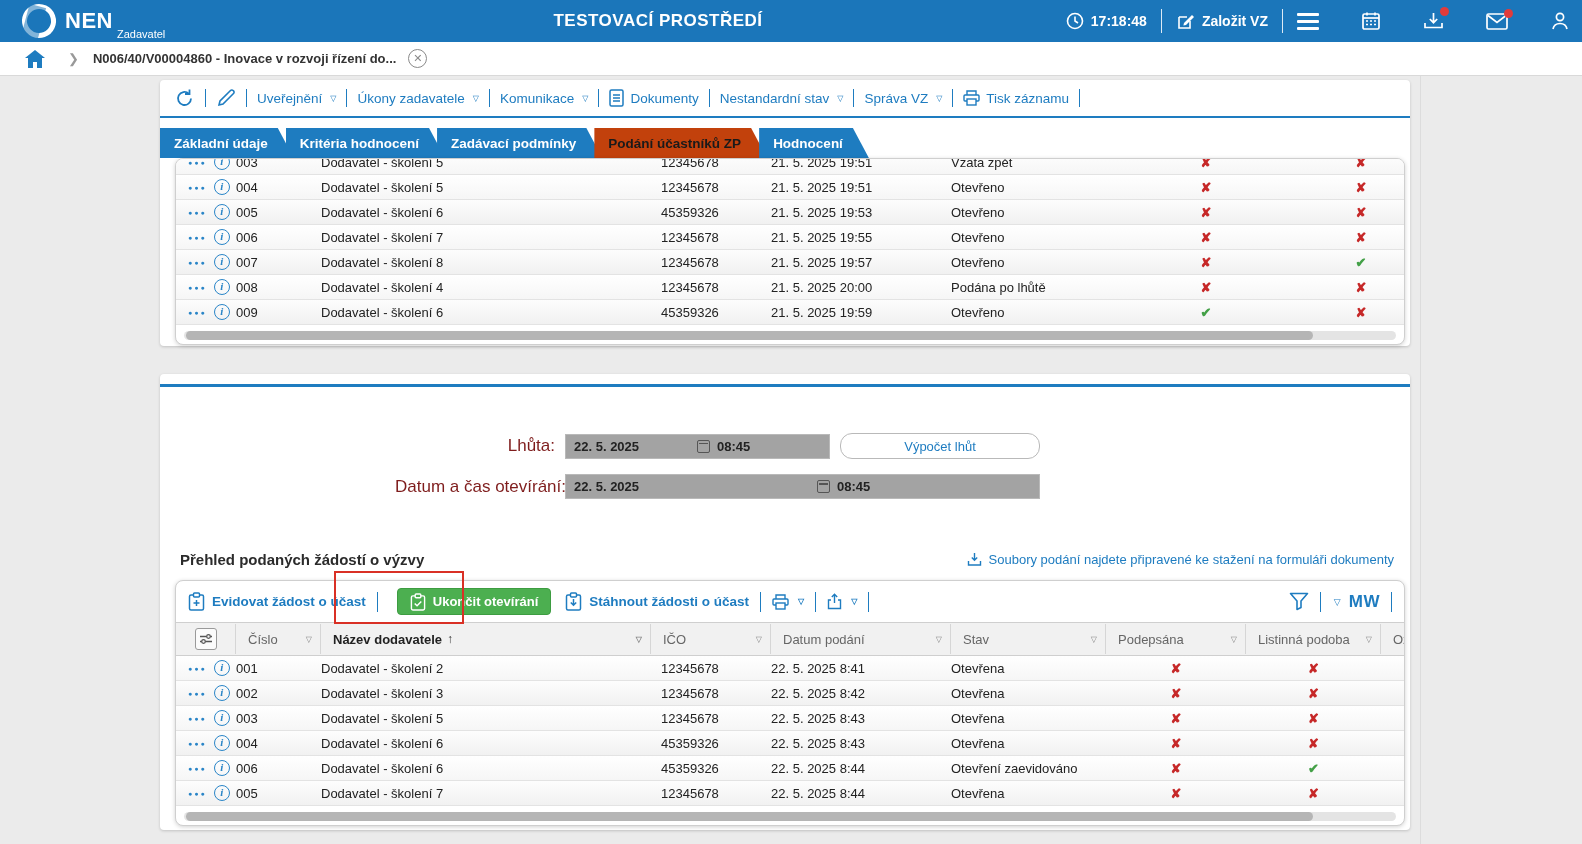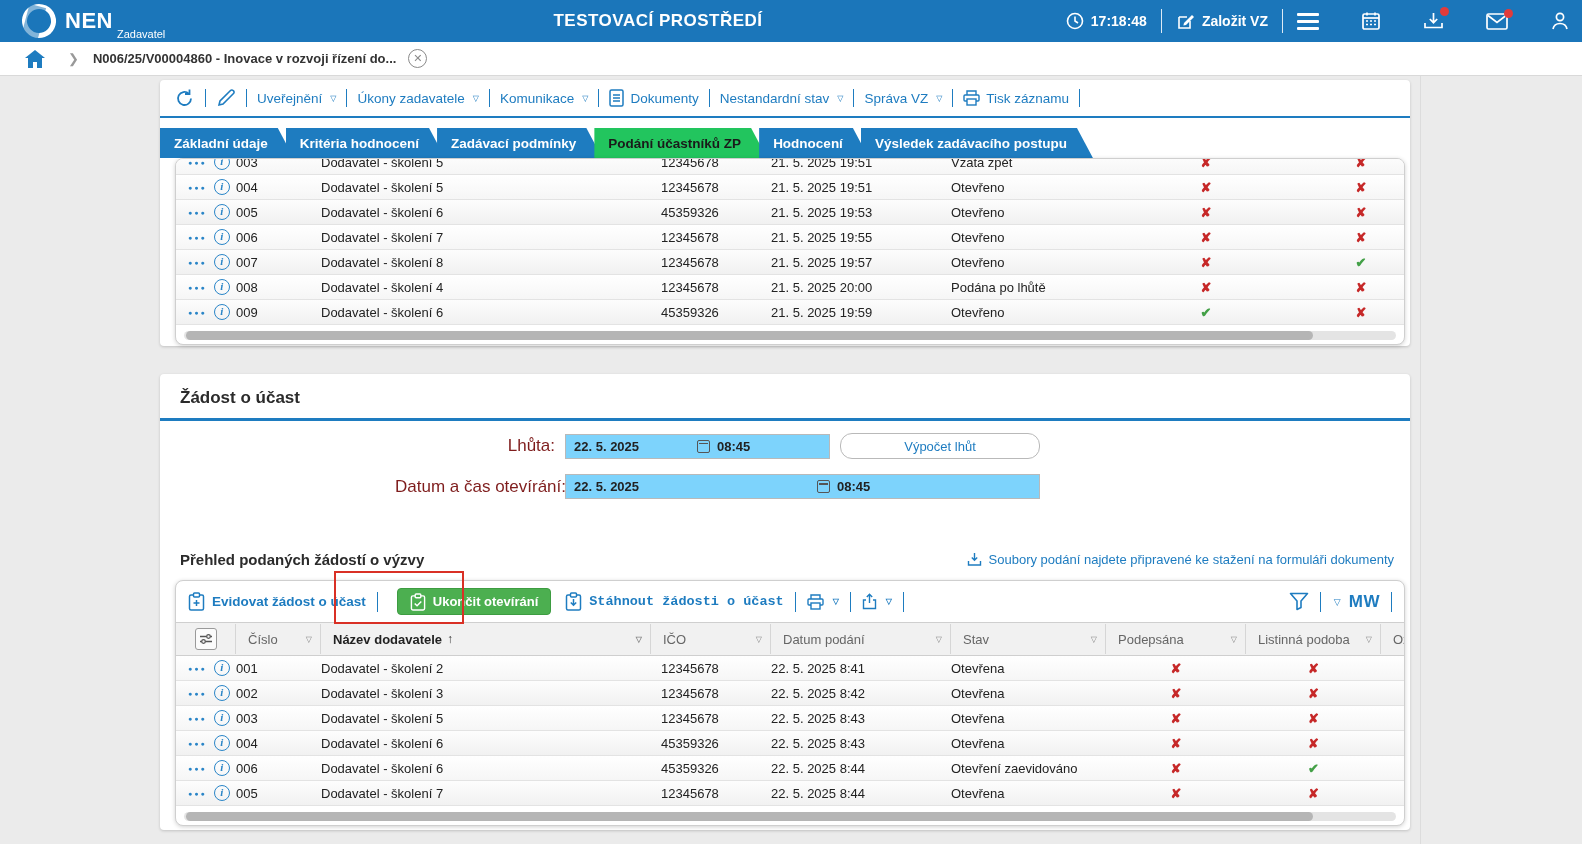--- a/index.html
+++ b/index.html
@@ -40,21 +40,21 @@
 
   
   .rec-toolbar { height:38px; display:flex; align-items:center; padding-left:14px; border-bottom:2px solid #1e7cc0; }
   .rt-sep { width:1px; height:18px; background:#1e7cc0; margin:0 10px; }
   .rt-item { color:#1e7cc0; font-size:13.5px; display:flex; align-items:center; gap:6px; cursor:pointer; white-space:nowrap; }
   .dd { font-size:8px; color:#1e7cc0; margin-left:2px; }
 
   
   .tabs { position:absolute; left:0; top:48px; display:flex; height:30px; }
   .tab { background:#1e7cc0; color:#fff; font-size:13.5px; font-weight:bold; padding:0 26px 0 14px; display:flex; align-items:center; clip-path:polygon(0 0, calc(100% - 16px) 0, 100% 100%, 0 100%); margin-right:-8px; cursor:pointer; white-space:nowrap; }
-  .tab.active { background:#22c55e; color:#1a1a1a; }
+  .tab.active { background:#c2410c; color:#1a1a1a; }
 
   
   .card { position:absolute; left:15px; width:1230px; background:#fff; border:1px solid #cfcfcf; border-radius:8px; box-shadow:0 1px 4px rgba(0,0,0,.18); overflow:hidden; }
   #upper-card { top:78px; height:187px; }
   #lower-card { top:206px; height:246px; }
 
   .trow { display:flex; height:25px; align-items:center; border-bottom:1px solid #e3e3e3; background:linear-gradient(#ffffff, #f6f6f6); font-size:13px; color:#222; }
   .tbody .trow:nth-child(even) { background:linear-gradient(#fdfdfd, #f1f1f1); }
   .cell { flex:none; overflow:hidden; white-space:nowrap; }
   .actions { width:60px; display:flex; align-items:center; padding-left:12px; gap:7px; }
@@ -85,21 +85,21 @@
   .h-num { width:85px; } .h-name { width:330px; } .h-ico { width:120px; }
   .h-date { width:180px; } .h-status { width:155px; } .h-signed { width:140px; } .h-paper { width:135px; } .h-oznac { width:90px; border-right:none; }
   .sort-arrow { margin-left:5px; font-size:12px; color:#333; }
   .colset { width:22px; height:22px; border:1px solid #9a9a9a; border-radius:3px; display:flex; align-items:center; justify-content:center; cursor:pointer; background:#fbfbfb; }
 
   
   .sec-title { font-size:17px; font-weight:bold; color:#2b2b2b; padding:14px 0 0 20px; }
   .sec-underline { height:3px; background:#1e7cc0; margin-top:10px; }
   .form-row { position:absolute; display:flex; align-items:center; }
   .flabel { font-size:17px; color:#7f1d1d; text-align:right; width:160px; margin-right:10px; white-space:nowrap; }
-  .ginput { background:#7dd3fc; border:1px solid #b9b9b9; height:25px; display:flex; align-items:center; font-size:13px; font-weight:bold; color:#222; cursor:text; }
+  .ginput { background:#a3a3a3; border:1px solid #b9b9b9; height:25px; display:flex; align-items:center; font-size:13px; font-weight:bold; color:#222; cursor:text; }
   .ginput .d { padding-left:8px; }
   .cal { width:13px; height:13px; border:1.5px solid #555; border-radius:2px; position:relative; margin:0 7px 0 14px; flex:none; }
   .cal::before { content:""; position:absolute; left:1px; right:1px; top:2px; height:1.5px; background:#555; }
   .btn-outline { border:1px solid #b9b9b9; border-radius:12px; background:#fff; color:#1e7cc0; font-size:13px; text-align:center; cursor:pointer; display:flex; align-items:center; justify-content:center; }
 
   .sub-title { font-size:15px; font-weight:bold; color:#2b2b2b; }
   .dl-note { display:flex; gap:7px; align-items:center; color:#1e7cc0; font-size:13px; cursor:pointer; }
 
   
   .card-toolbar { height:42px; display:flex; align-items:center; padding:0 12px; border-bottom:1px solid #cfcfcf; }
@@ -181,21 +181,21 @@
           </svg>
       </div>
     </div>
   </div>
 
   <div class="crumbbar">
     <svg class="ic home-svg" width="22" height="20" viewBox="0 0 22 20">
         <path d="M11 1L1 9h3v10h5v-6h4v6h5V9h3z" fill="#1e7cc0"></path>
       </svg>
     <span class="crumb-chev">❯</span>
-    <span class="crumb-text">N006/25/V00004860 - Inovace v rozvoji řízení do...</span>
+    <span class="crumb-text">N006/40/V00004860 - Inovace v rozvoji řízení do...</span>
     <span class="crumb-close">✕</span>
   </div>
 
   <div class="vline-page"></div>
 
   <div class="panel" id="panel1">
     <div class="rec-toolbar">
       <svg class="ic" width="21" height="21" viewBox="0 0 21 21">
           <path d="M17 10.5a6.5 6.5 0 1 1-2.2-4.9" fill="none" stroke="#1e7cc0" stroke-width="1.8"></path>
           <path d="M15.5 1.5v4.5H11" fill="none" stroke="#1e7cc0" stroke-width="1.8"></path>
@@ -248,21 +248,20 @@
         </span>
       <span class="rt-sep"></span>
     </div>
 
     <div class="tabs">
       <div class="tab">Základní údaje</div>
       <div class="tab">Kritéria hodnocení</div>
       <div class="tab">Zadávací podmínky</div>
       <div class="tab active">Podání účastníků ZP</div>
       <div class="tab">Hodnocení</div>
-      <div class="tab">Výsledek zadávacího postupu</div>
     </div>
 
     <div class="card t1" id="upper-card">
       <div class="clip-row">
         <div class="trow">
           <span class="cell actions">
               <span class="ooo">●●●</span>
               <span class="info">i</span>
             </span>
           <span class="cell c-num">003</span>
@@ -355,21 +354,20 @@
             <span class="cell c-paper mark no">✘</span>
           </div>
         </div>
       <div class="hscroll">
           <div class="thumb"></div>
         </div>
     </div>
   </div>
 
   <div class="panel" id="panel2">
-    <div class="sec-title">Žádost o účast</div>
     <div class="sec-underline"></div>
 
     <div class="form-row" style="left:235px; top:59px;">
       <span class="flabel">Lhůta:</span>
       <div class="ginput" style="width:265px;">
         <span class="d">22. 5. 2025</span>
         <span class="cal" style="margin-left:58px;"></span>
         <span>08:45</span>
       </div>
       <div class="btn-outline" style="width:200px; height:26px; margin-left:10px;">Výpočet lhůt</div>
@@ -406,21 +404,21 @@
           </span>
         <span class="ct-sep"></span>
         <span class="btn-green">
           <svg class="ic" width="16" height="18" viewBox="0 0 17 19">
               <rect x="1.5" y="3" width="14" height="15" rx="1.5" fill="none" stroke="#fff" stroke-width="1.5"></rect>
               <rect x="5.5" y="1" width="6" height="4" rx="1" fill="#4caf50" stroke="#fff" stroke-width="1.5"></rect>
               <path d="M5 11l2.5 2.5L12 9" fill="none" stroke="#fff" stroke-width="1.6"></path>
             </svg>
           <span>Ukončit otevírání</span>
           </span>
-        <span class="ct-link" style="margin-left:6px;font-family:Liberation Mono, monospace;">
+        <span class="ct-link" style="margin-left:6px;">
           <svg class="ic" width="17" height="19" viewBox="0 0 17 19">
               <rect x="1.5" y="3" width="14" height="15" rx="1.5" fill="none" stroke="#1e7cc0" stroke-width="1.5"></rect>
               <rect x="5.5" y="1" width="6" height="4" rx="1" fill="#fff" stroke="#1e7cc0" stroke-width="1.5"></rect>
               <path d="M8.5 7v6M5.8 10.5l2.7 2.7 2.7-2.7" fill="none" stroke="#1e7cc0" stroke-width="1.5"></path>
             </svg>
           <span>Stáhnout žádosti o účast</span>
           </span>
         <span class="ct-sep"></span>
         <span class="ct-link">
           <svg class="ic" width="17" height="16" viewBox="0 0 17 16">

